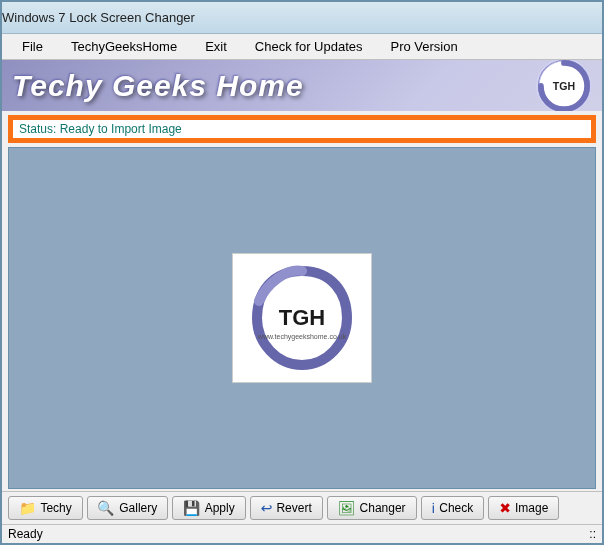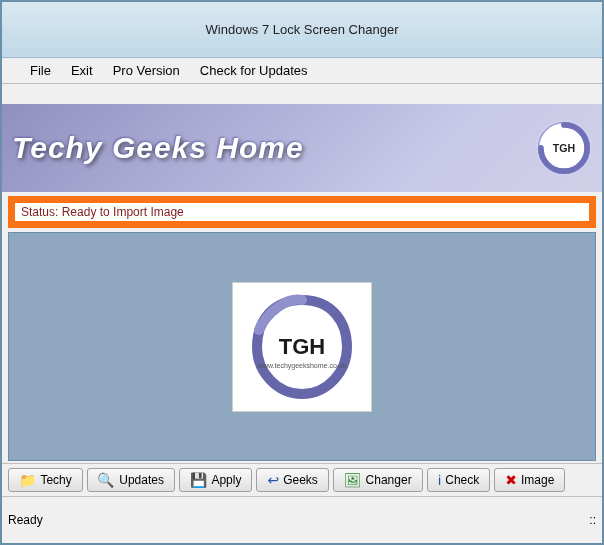--- a/index.html
+++ b/index.html
@@ -10,53 +10,52 @@
       font-size: 13px;
       background: #f0f0f0;
       display: flex;
       flex-direction: column;
       border: 2px solid #6a8fa8;
       overflow: hidden;
     }
     
     #title-bar {
       background: linear-gradient(to bottom, #d8e8f0, #c0d8e8);
-      text-align: center;
-      padding: 20px 0;
+      text-align: left;
+      padding: 8px 0;
       font-size: 13px;
       color: #222;
       border-bottom: 1px solid #a0b8c8;
     }
     
     #menu-bar {
       background: #f0f0f0;
       display: flex;
       align-items: flex-end;
-      padding: 2px 20px;
+      padding: 2px 12px;
       border-bottom: 1px solid #c0c0c0;
-      gap: 4px;
+      gap: 12px;
     }
     .menu-item {
       padding: 3px 8px;
       cursor: pointer;
       font-size: 13px;
       color: #000;
       border-radius: 2px;
     }
     
     #banner {
       background: linear-gradient(135deg, #9090c0 0%, #b0b0d8 40%, #c8c8e8 70%, #d0d0e8 100%);
-      height: 88px;
+      height: 51px;
       display: flex;
       align-items: center;
       justify-content: space-between;
       padding: 0 10px;
       position: relative;
       overflow: hidden;
-      margin-top: 20px;
     }
     #banner-title {
       font-size: 30px;
       font-weight: bold;
       color: white;
       text-shadow: 2px 2px 4px rgba(0,0,0,0.5), -1px -1px 2px rgba(100,100,180,0.8);
       font-style: italic;
       letter-spacing: 1px;
     }
     #banner-logo {
@@ -69,25 +68,25 @@
       justify-content: center;
       font-weight: bold;
       color: white;
       font-size: 14px;
       border: 2px solid #d0d0f0;
       flex-shrink: 0;
     }
     
     #status-bar {
       background: white;
-      border: 7px solid #f97316;
+      border: 5px solid #f97316;
       margin: 4px 6px 2px 6px;
       padding: 2px 6px;
       font-size: 12px;
-      color: #7f1d1d;
+      color: #0f766e;
     }
     
     #preview-area {
       flex: 1;
       background: #8fa8c0;
       margin: 2px 6px;
       border: 1px solid #6a8fa8;
       display: flex;
       align-items: center;
       justify-content: center;
@@ -141,39 +140,40 @@
     .btn-icon-blue {
       color: #2255aa;
     }
     .btn-icon-green {
       color: #228822;
     }
     
     #ready-bar {
       background: #f0f0f0;
       border-top: 1px solid #c0c0c0;
-      padding: 16px 6px;
+      padding: 2px 6px;
       font-size: 12px;
       color: #000;
       display: flex;
       justify-content: space-between;
     }
   </style>
 </head>
 <body>
 
 <div id="title-bar">
   <span>Windows 7 Lock Screen Changer</span>
 </div>
 
 <div id="menu-bar">
   <div class="menu-item">File</div>
+  <div class="menu-item">TechyGeeksHome</div>
   <div class="menu-item">Exit</div>
+  <div class="menu-item">Check for Updates</div>
   <div class="menu-item">Pro Version</div>
-  <div class="menu-item">Check for Updates</div>
 </div>
 
 <div id="banner">
   <div id="banner-title">Techy Geeks Home</div>
   <div id="banner-logo">
     <svg width="54" height="54" viewBox="0 0 54 54">
       <circle cx="27" cy="27" r="26" fill="white" stroke="#c0c0e8" stroke-width="1"></circle>
       <path d="M27 3 C42 3 51 15 51 27 C51 39 42 51 27 51 C12 51 3 39 3 27" fill="none" stroke="#7070b8" stroke-width="6" stroke-linecap="round"></path>
       <text x="27" y="31" text-anchor="middle" font-family="Arial Black, sans-serif" font-size="11" font-weight="900" fill="#222">TGH</text>
     </svg>
@@ -196,29 +196,29 @@
   </div>
 </div>
 
 <div id="button-bar">
   <button class="action-btn">
     <span class="btn-icon">📁</span>
     <span>Techy</span>
   </button>
   <button class="action-btn">
     <span class="btn-icon btn-icon-blue">🔍</span>
-    <span>Updates</span>
+    <span>Gallery</span>
   </button>
   <button class="action-btn">
     <span class="btn-icon btn-icon-green">💾</span>
     <span>Apply</span>
   </button>
   <button class="action-btn">
     <span class="btn-icon btn-icon-blue">↩</span>
-    <span>Geeks</span>
+    <span>Revert</span>
   </button>
   <button class="action-btn">
     <span class="btn-icon btn-icon-green">🖼</span>
     <span>Changer</span>
   </button>
   <button class="action-btn">
     <span class="btn-icon btn-icon-blue">ℹ</span>
     <span>Check</span>
   </button>
   <button class="action-btn">

